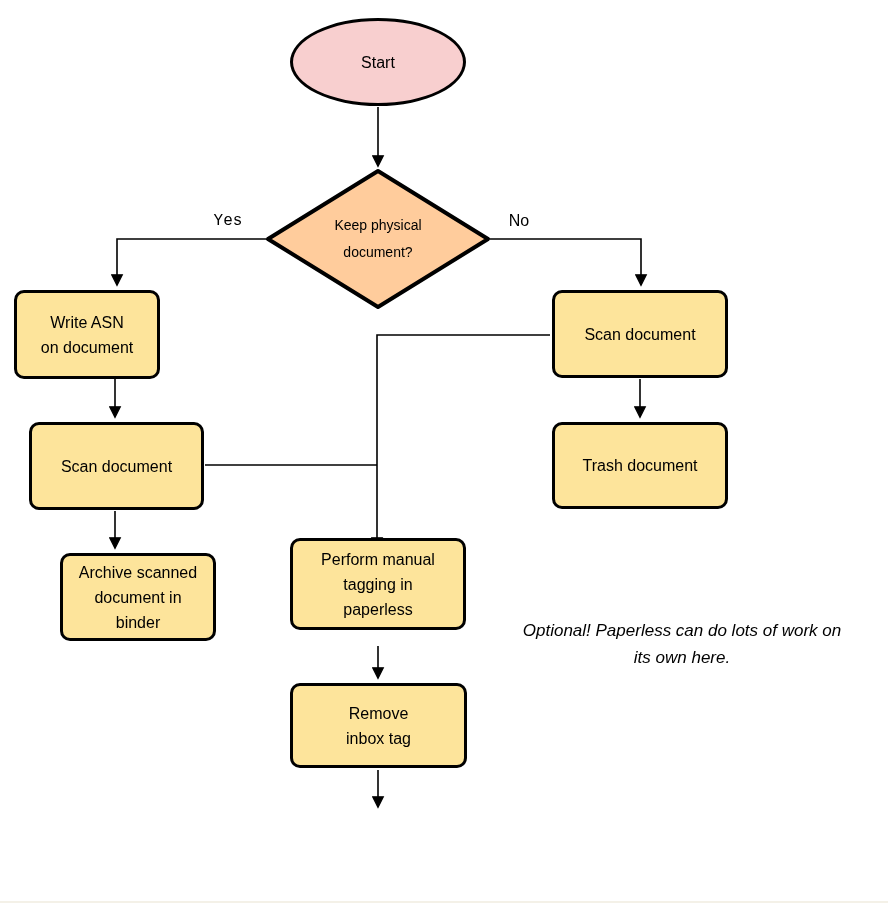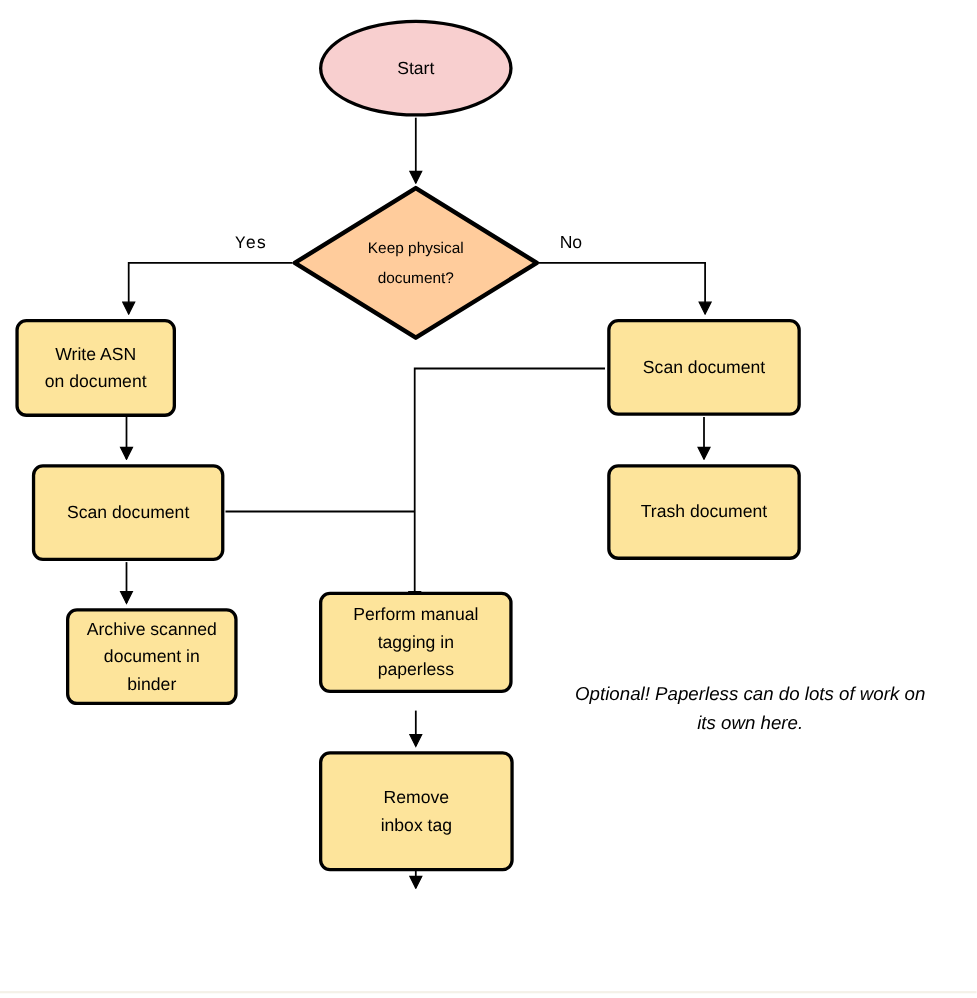--- a/index.html
+++ b/index.html
@@ -143,21 +143,21 @@
     <span>Perform manual
 tagging in
 paperless</span>
   </div>
 
   <div class="annotation" style="left:482px;top:590px;width:400px;">
     <span>Optional! Paperless can do lots of work on
 its own here.</span>
   </div>
 
-  <div class="node process" style="left:290px;top:683px;width:177px;height:109px;">
+  <div class="node process" style="left:290px;top:683px;width:177px;height:85px;">
     <span>Remove
 inbox tag</span>
   </div>
 
 
   <div class="page-edge-line"></div>
 
 </div>
 
 </body></html>

